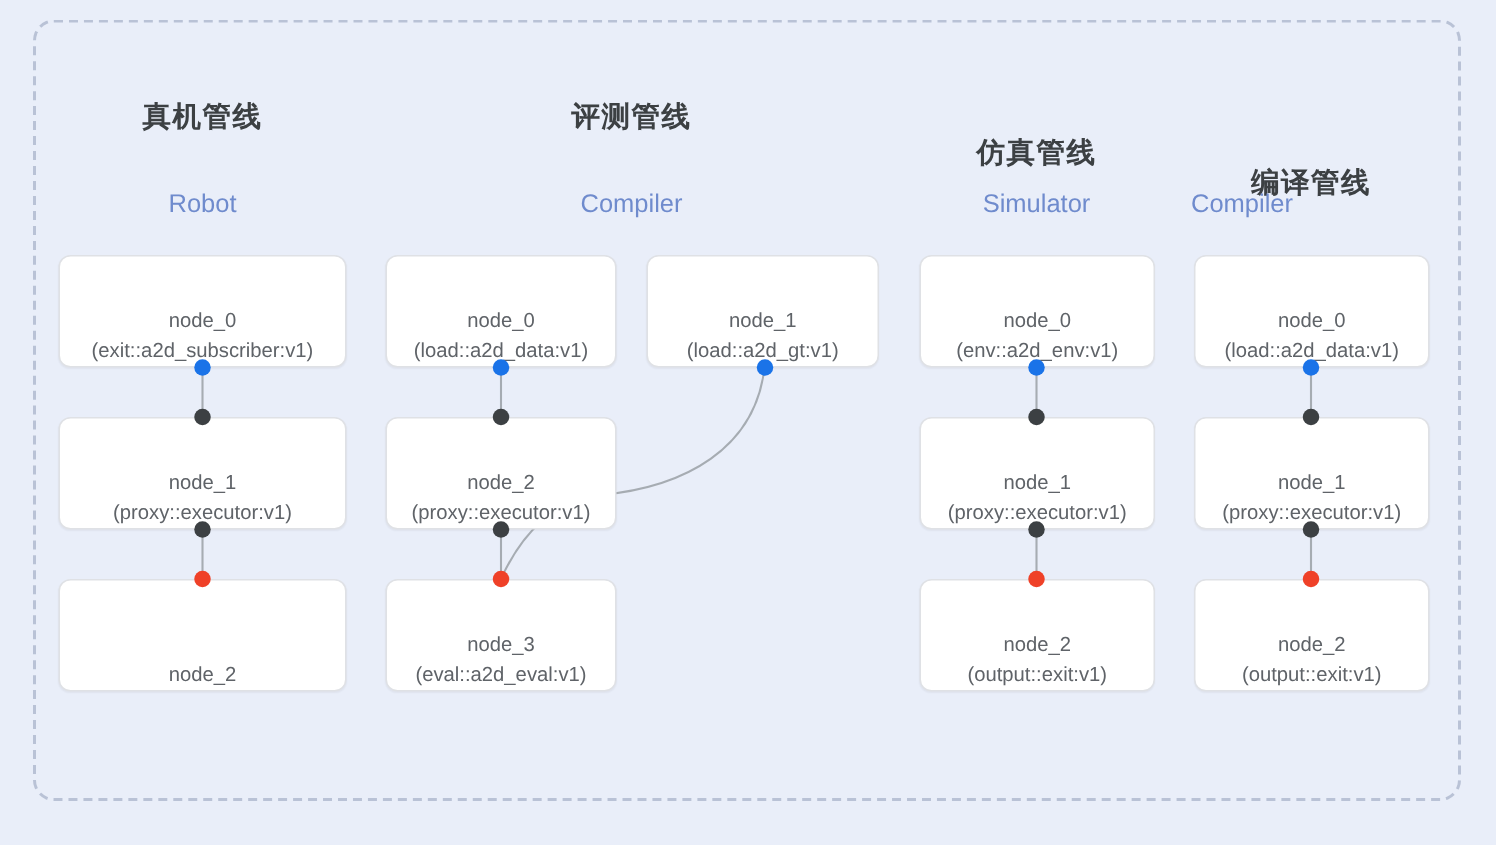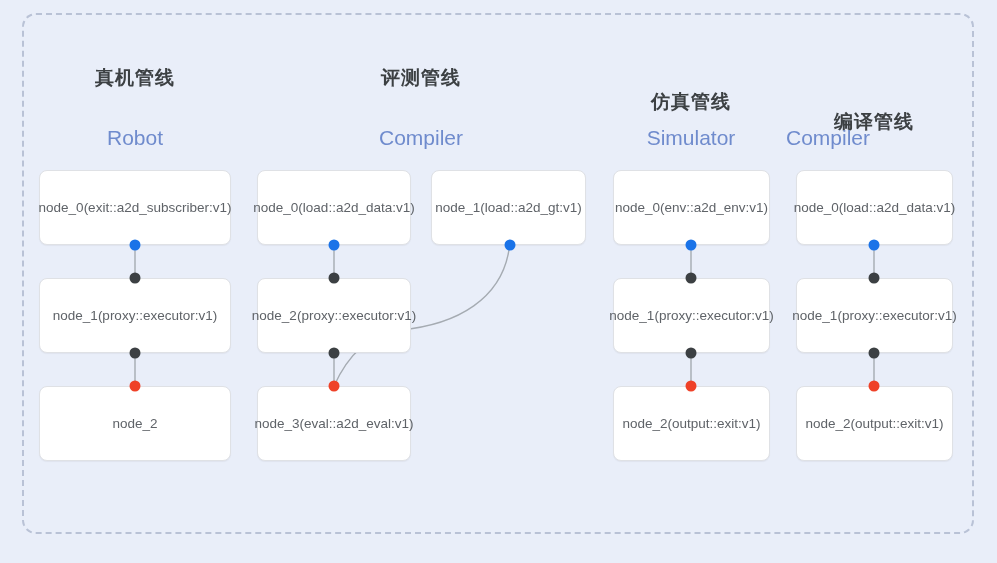--- a/index.html
+++ b/index.html
@@ -36,21 +36,21 @@
     font-size: 19px;
     font-weight: bold;
     color: #3c4043;
     letter-spacing: 1px;
     white-space: nowrap;
     transform: translateX(-50%);
   }
   .col-sub {
     position: absolute;
     text-align: left;
-    font-size: 21px;
+    font-size: 17px;
     font-weight: normal;
     color: #6f8bcd;
     white-space: nowrap;
     transform: translateX(-50%);
   }
   
   #edges {
     position: absolute;
     left: 0;
     top: 0;
@@ -60,23 +60,23 @@
   }
   
   .node {
     position: absolute;
     box-sizing: border-box;
     background: #ffffff;
     border: 1px solid #dfe1e5;
     border-radius: 8px;
     box-shadow: 0 1px 1px rgba(60,64,67,0.06);
     display: flex;
-    flex-direction: row;
+    flex-direction: column;
     align-items: center;
-    justify-content: center;
+    justify-content: flex-end;
     text-align: center;
   }
   .node-title {
     font-size: 13.5px;
     color: #5f6368;
     line-height: 20px;
   }
   .node-sub {
     font-size: 13.5px;
     color: #5f6368;

